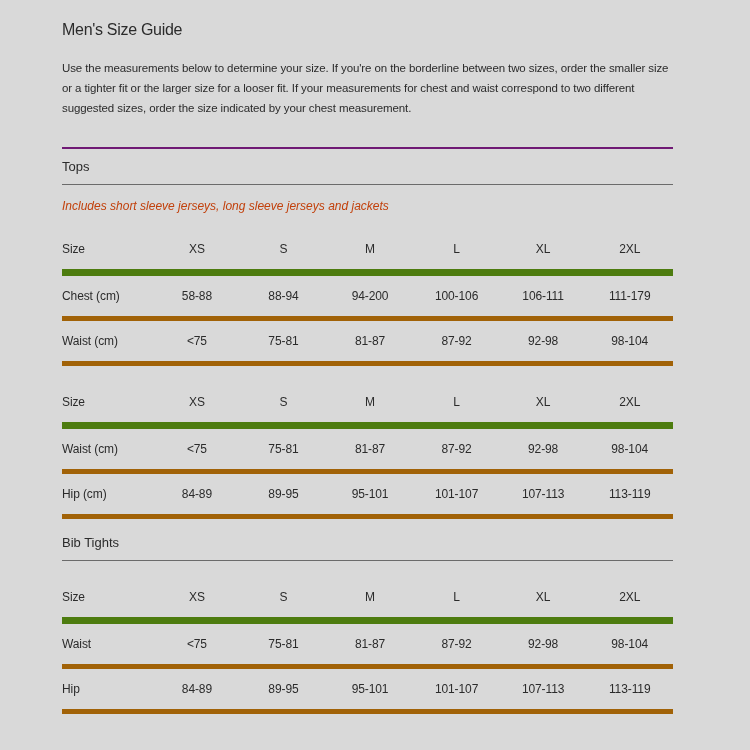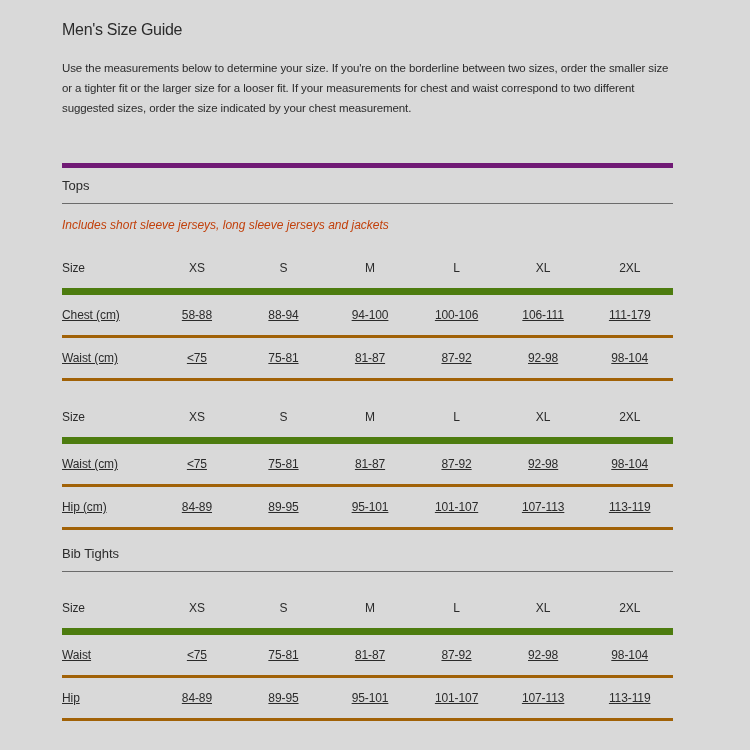--- a/index.html
+++ b/index.html
@@ -36,22 +36,22 @@
   .section-heading {
     font-size: 13px;
     font-weight: 400;
     line-height: 13px;
     margin: 6px 0 0;
     padding: 11px 0;
     border-bottom: 1px solid #6b6b6b;
     color: #2b2b2b;
   }
   .section-heading.first {
-    margin-top: 45px;
-    border-top: 5px solid #701a75;
+    margin-top: 29px;
+    border-top: 2px solid #701a75;
   }
   .section-note {
     margin: 15px 0 0;
     font-size: 12px;
     font-style: italic;
     line-height: 13px;
     color: #c2410c;
   }
   table.size-table {
     width: 100%;
@@ -71,22 +71,21 @@
     letter-spacing: -0.1px;
   }
   table.size-table th:first-child,
   table.size-table td:first-child {
     text-align: left;
   }
   table.size-table thead th {
     border-bottom: 7px solid #4d7c0f;
   }
   table.size-table tbody td {
-    border-bottom: 3px solid #a16207;
-    text-decoration: underline;
+    border-bottom: 5px solid #a16207;
   }
   col.label-col { width: 15%; }
   col.size-col  { width: 14.166%; }
 </style>
 </head>
 <body>
 
 <div class="page">
 
   <h1 class="page-title">Men's Size Guide</h1>
@@ -115,21 +114,21 @@
           <th>L</th>
           <th>XL</th>
           <th>2XL</th>
         </tr>
       </thead>
       <tbody>
         <tr>
           <td>Chest (cm)</td>
           <td>58-88</td>
           <td>88-94</td>
-          <td>94-100</td>
+          <td>94-200</td>
           <td>100-106</td>
           <td>106-111</td>
           <td>111-179</td>
         </tr>
         <tr>
           <td>Waist (cm)</td>
           <td>&lt;75</td>
           <td>75-81</td>
           <td>81-87</td>
           <td>87-92</td>

